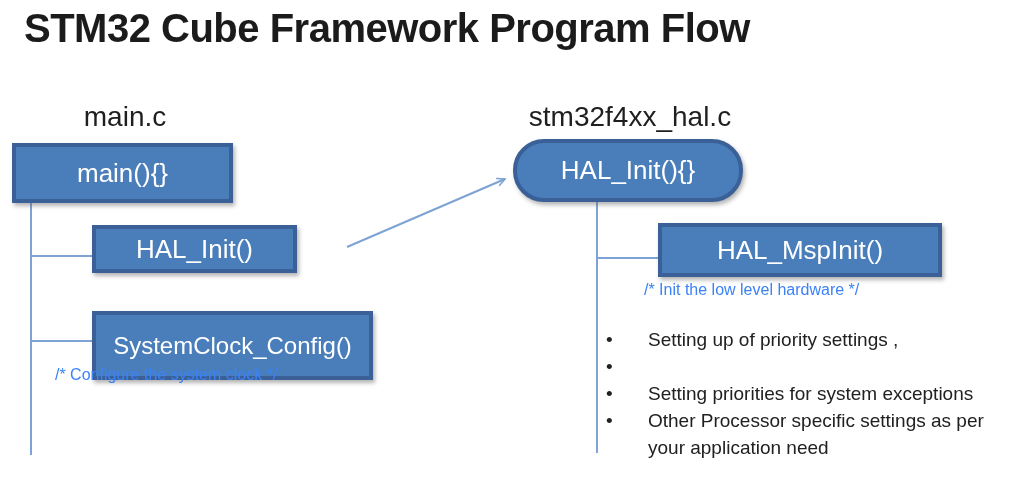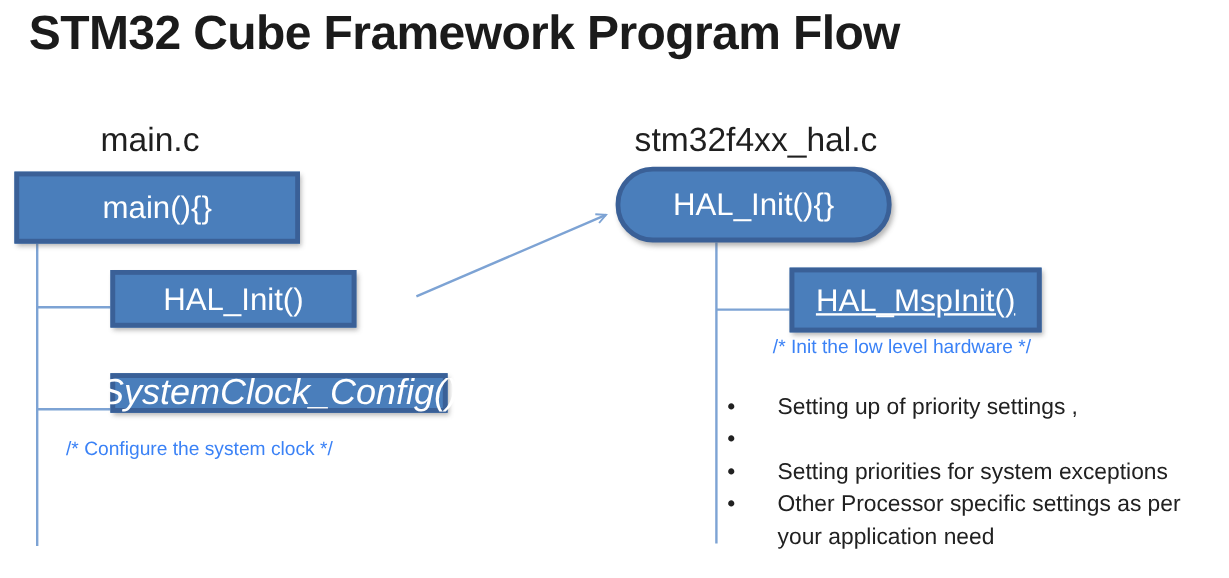--- a/index.html
+++ b/index.html
@@ -58,25 +58,25 @@
     transform: translateX(-50%);
     white-space: nowrap;
   }
   .comment {
     position: absolute;
     z-index: 2;
     font-size: 16px;
     color: #3b82f6;
     white-space: nowrap;
   }
-  #box-main      { left: 12px;  top: 143px; width: 238px; height: 60px; }
+  #box-main      { left: 12px;  top: 143px; width: 221px; height: 60px; }
   #box-halinit-call { left: 92px;  top: 225px; width: 205px; height: 48px; }
-  #box-sysclock  { left: 92px;  top: 311px; width: 281px; height: 33px; font-size: 30px; font-style: italic; }
+  #box-sysclock  { left: 92px;  top: 311px; width: 281px; height: 69px; font-size: 24px; }
   #box-halinit-def  { left: 513px; top: 139px; width: 230px; height: 63px; border-radius: 31px; }
-  #box-mspinit   { left: 658px; top: 223px; width: 210px; height: 54px; text-decoration: underline; }
+  #box-mspinit   { left: 658px; top: 223px; width: 284px; height: 54px; }
   #label-left    { left: 125px; top: 101px; }
   #label-right   { left: 630px; top: 101px; }
   #comment-left  { left: 55px;  top: 366px; }
   #comment-right { left: 644px; top: 281px; }
   .bullets {
     position: absolute;
     left: 606px;
     top: 326px;
     z-index: 2;
     margin: 0;

